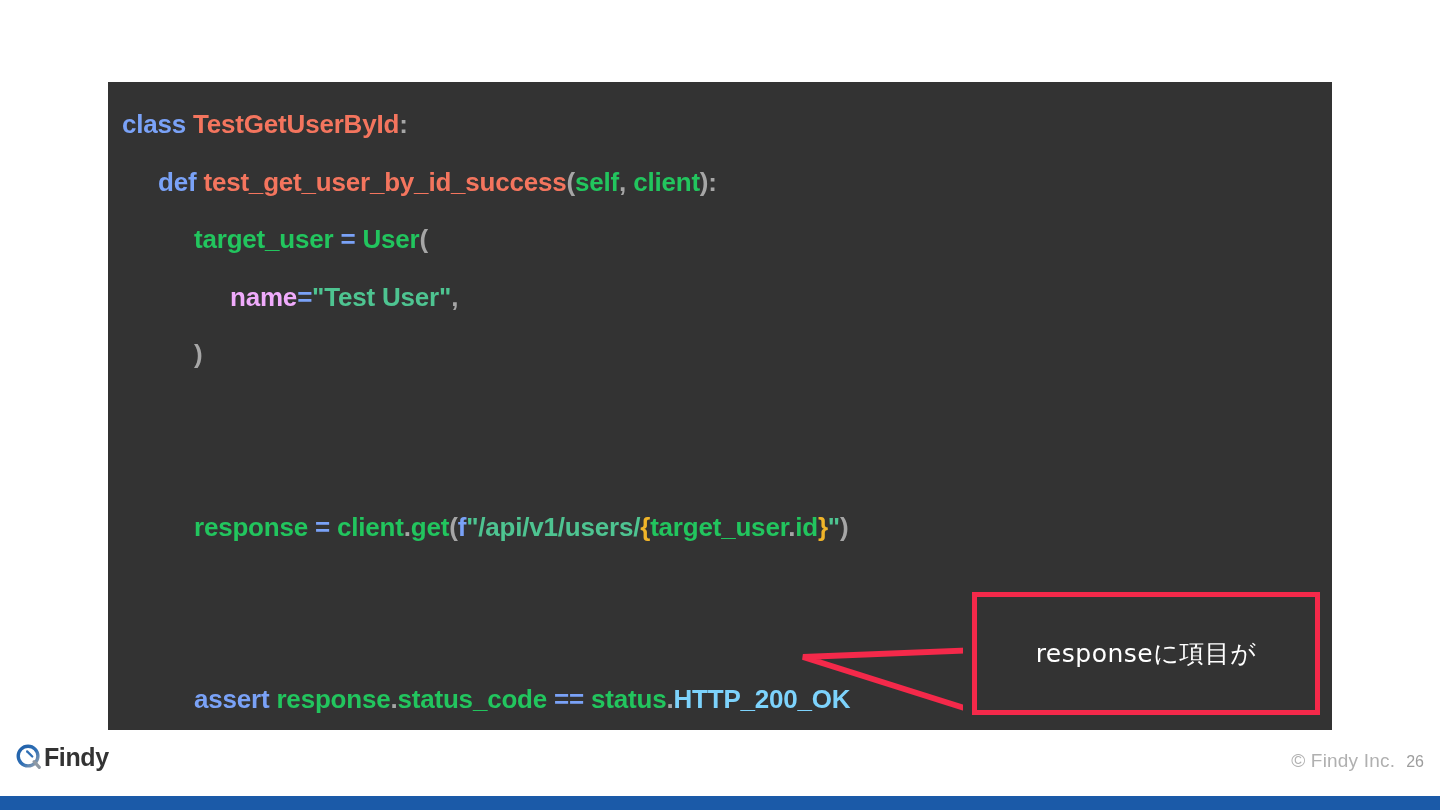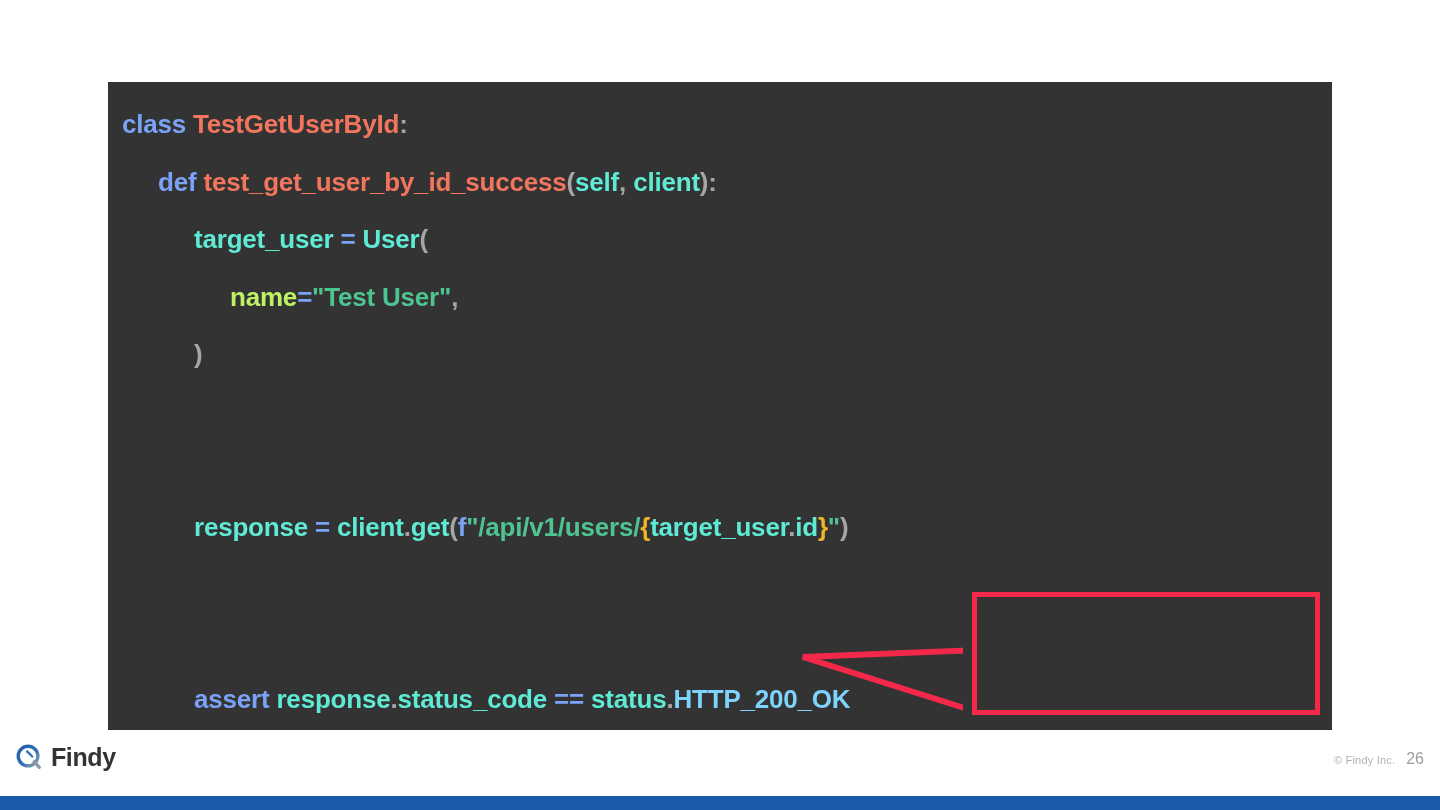--- a/index.html
+++ b/index.html
@@ -48,25 +48,25 @@
   .code-line {
     height: 57.5px;
     padding-left: 14px;
     color: #ffffff;
   }
   .code-line.blank { color: transparent; }
 
   
   .tok-kw      { color: #7aa2f7; }
   .tok-name    { color: #f4755e; }
-  .tok-plain   { color: #5eead4; margin-top: 20px; }
+  .tok-plain   { color: #22c55e; margin-top: 20px; }
   .tok-punct   { color: #a6a6a6; }
   .tok-op      { color: #7aa2f7; }
   .tok-str     { color: #4ec491; }
-  .tok-kwarg   { color: #bef264; }
+  .tok-kwarg   { color: #f0abfc; }
   .tok-brace   { color: #f0b429; }
   .tok-const   { color: #7dd3fc; }
 
   
   #callout {
     position: absolute;
     left: 972px;
     top: 592px;
     width: 348px;
     height: 123px;
@@ -108,40 +108,39 @@
     width: 1440px;
     height: 80px;
     background: #ffffff;
   }
   #brand {
     position: absolute;
     left: 14px;
     top: 12px;
     display: flex;
     align-items: center;
-    gap: 7px;
   }
   #brand-mark { width: 30px; height: 30px; display: block; }
   #brand-name {
     font-size: 25px;
     font-weight: bold;
     color: #333333;
     letter-spacing: -0.4px;
     font-family: "Liberation Sans", "DejaVu Sans", sans-serif;
   }
   #copyright-area {
     position: absolute;
     right: 16px;
     top: 20px;
     display: flex;
     align-items: baseline;
     gap: 11px;
     color: #b0b0b0;
   }
-  #copyright-text { font-size: 11px; letter-spacing: 0.2px; }
+  #copyright-text { font-size: 19px; letter-spacing: 0.2px; }
   #page-number { font-size: 16px; color: #9d9d9d; }
 
   #bottom-bar {
     position: absolute;
     left: 0;
     bottom: 0;
     width: 1440px;
     height: 14px;
     background: #1b5aa8;
   }
@@ -154,20 +153,21 @@
   <div id="code-block">
     <div class="code-lines" id="code-lines"><div class="code-line" style="padding-left: 14px;"><span class="tok-kw">class </span><span class="tok-name">TestGetUserById</span><span class="tok-punct">:</span></div><div class="code-line" style="padding-left: 50px;"><span class="tok-kw">def </span><span class="tok-name">test_get_user_by_id_success</span><span class="tok-punct">(</span><span class="tok-plain">self</span><span class="tok-punct">,</span><span class="tok-plain"> client</span><span class="tok-punct">)</span><span class="tok-punct">:</span></div><div class="code-line" style="padding-left: 86px;"><span class="tok-plain">target_user </span><span class="tok-op">=</span><span class="tok-plain"> User</span><span class="tok-punct">(</span></div><div class="code-line" style="padding-left: 122px;"><span class="tok-kwarg">name</span><span class="tok-op">=</span><span class="tok-str">"Test User"</span><span class="tok-punct">,</span></div><div class="code-line" style="padding-left: 86px;"><span class="tok-punct">)</span></div><div class="code-line blank" style="padding-left: 14px;">&nbsp;</div><div class="code-line blank" style="padding-left: 14px;">&nbsp;</div><div class="code-line" style="padding-left: 86px;"><span class="tok-plain">response </span><span class="tok-op">=</span><span class="tok-plain"> client</span><span class="tok-punct">.</span><span class="tok-plain">get</span><span class="tok-punct">(</span><span class="tok-op">f</span><span class="tok-str">"/api/v1/users/</span><span class="tok-brace">{</span><span class="tok-plain">target_user</span><span class="tok-punct">.</span><span class="tok-plain">id</span><span class="tok-brace">}</span><span class="tok-str">"</span><span class="tok-punct">)</span></div><div class="code-line blank" style="padding-left: 14px;">&nbsp;</div><div class="code-line blank" style="padding-left: 14px;">&nbsp;</div><div class="code-line" style="padding-left: 86px;"><span class="tok-kw">assert </span><span class="tok-plain">response</span><span class="tok-punct">.</span><span class="tok-plain">status_code </span><span class="tok-op">==</span><span class="tok-plain"> status</span><span class="tok-punct">.</span><span class="tok-const">HTTP_200_OK</span></div><div class="code-line" style="padding-left: 86px;"></div></div>
   </div>
 
   <svg id="callout-arrow" viewBox="0 0 200 80" preserveAspectRatio="none">
     <polygon points="8,17 182,10 182,72" fill="#333333" stroke="#f4294a" stroke-width="6" stroke-linejoin="miter"></polygon>
     <rect x="168" y="4" width="30" height="74" fill="#333333"></rect>
   </svg>
 
   <div id="callout">
+    <div class="callout-line">responseに項目が</div>
   </div>
 
   <div id="footer">
 
     <div id="brand">
       <svg id="brand-mark" viewBox="0 0 32 32">
         <defs>
           <linearGradient id="findyGrad" x1="0" y1="0" x2="1" y2="1">
             <stop offset="0%" stop-color="#1e5fa8"></stop>
             <stop offset="55%" stop-color="#2f6fb5"></stop>

